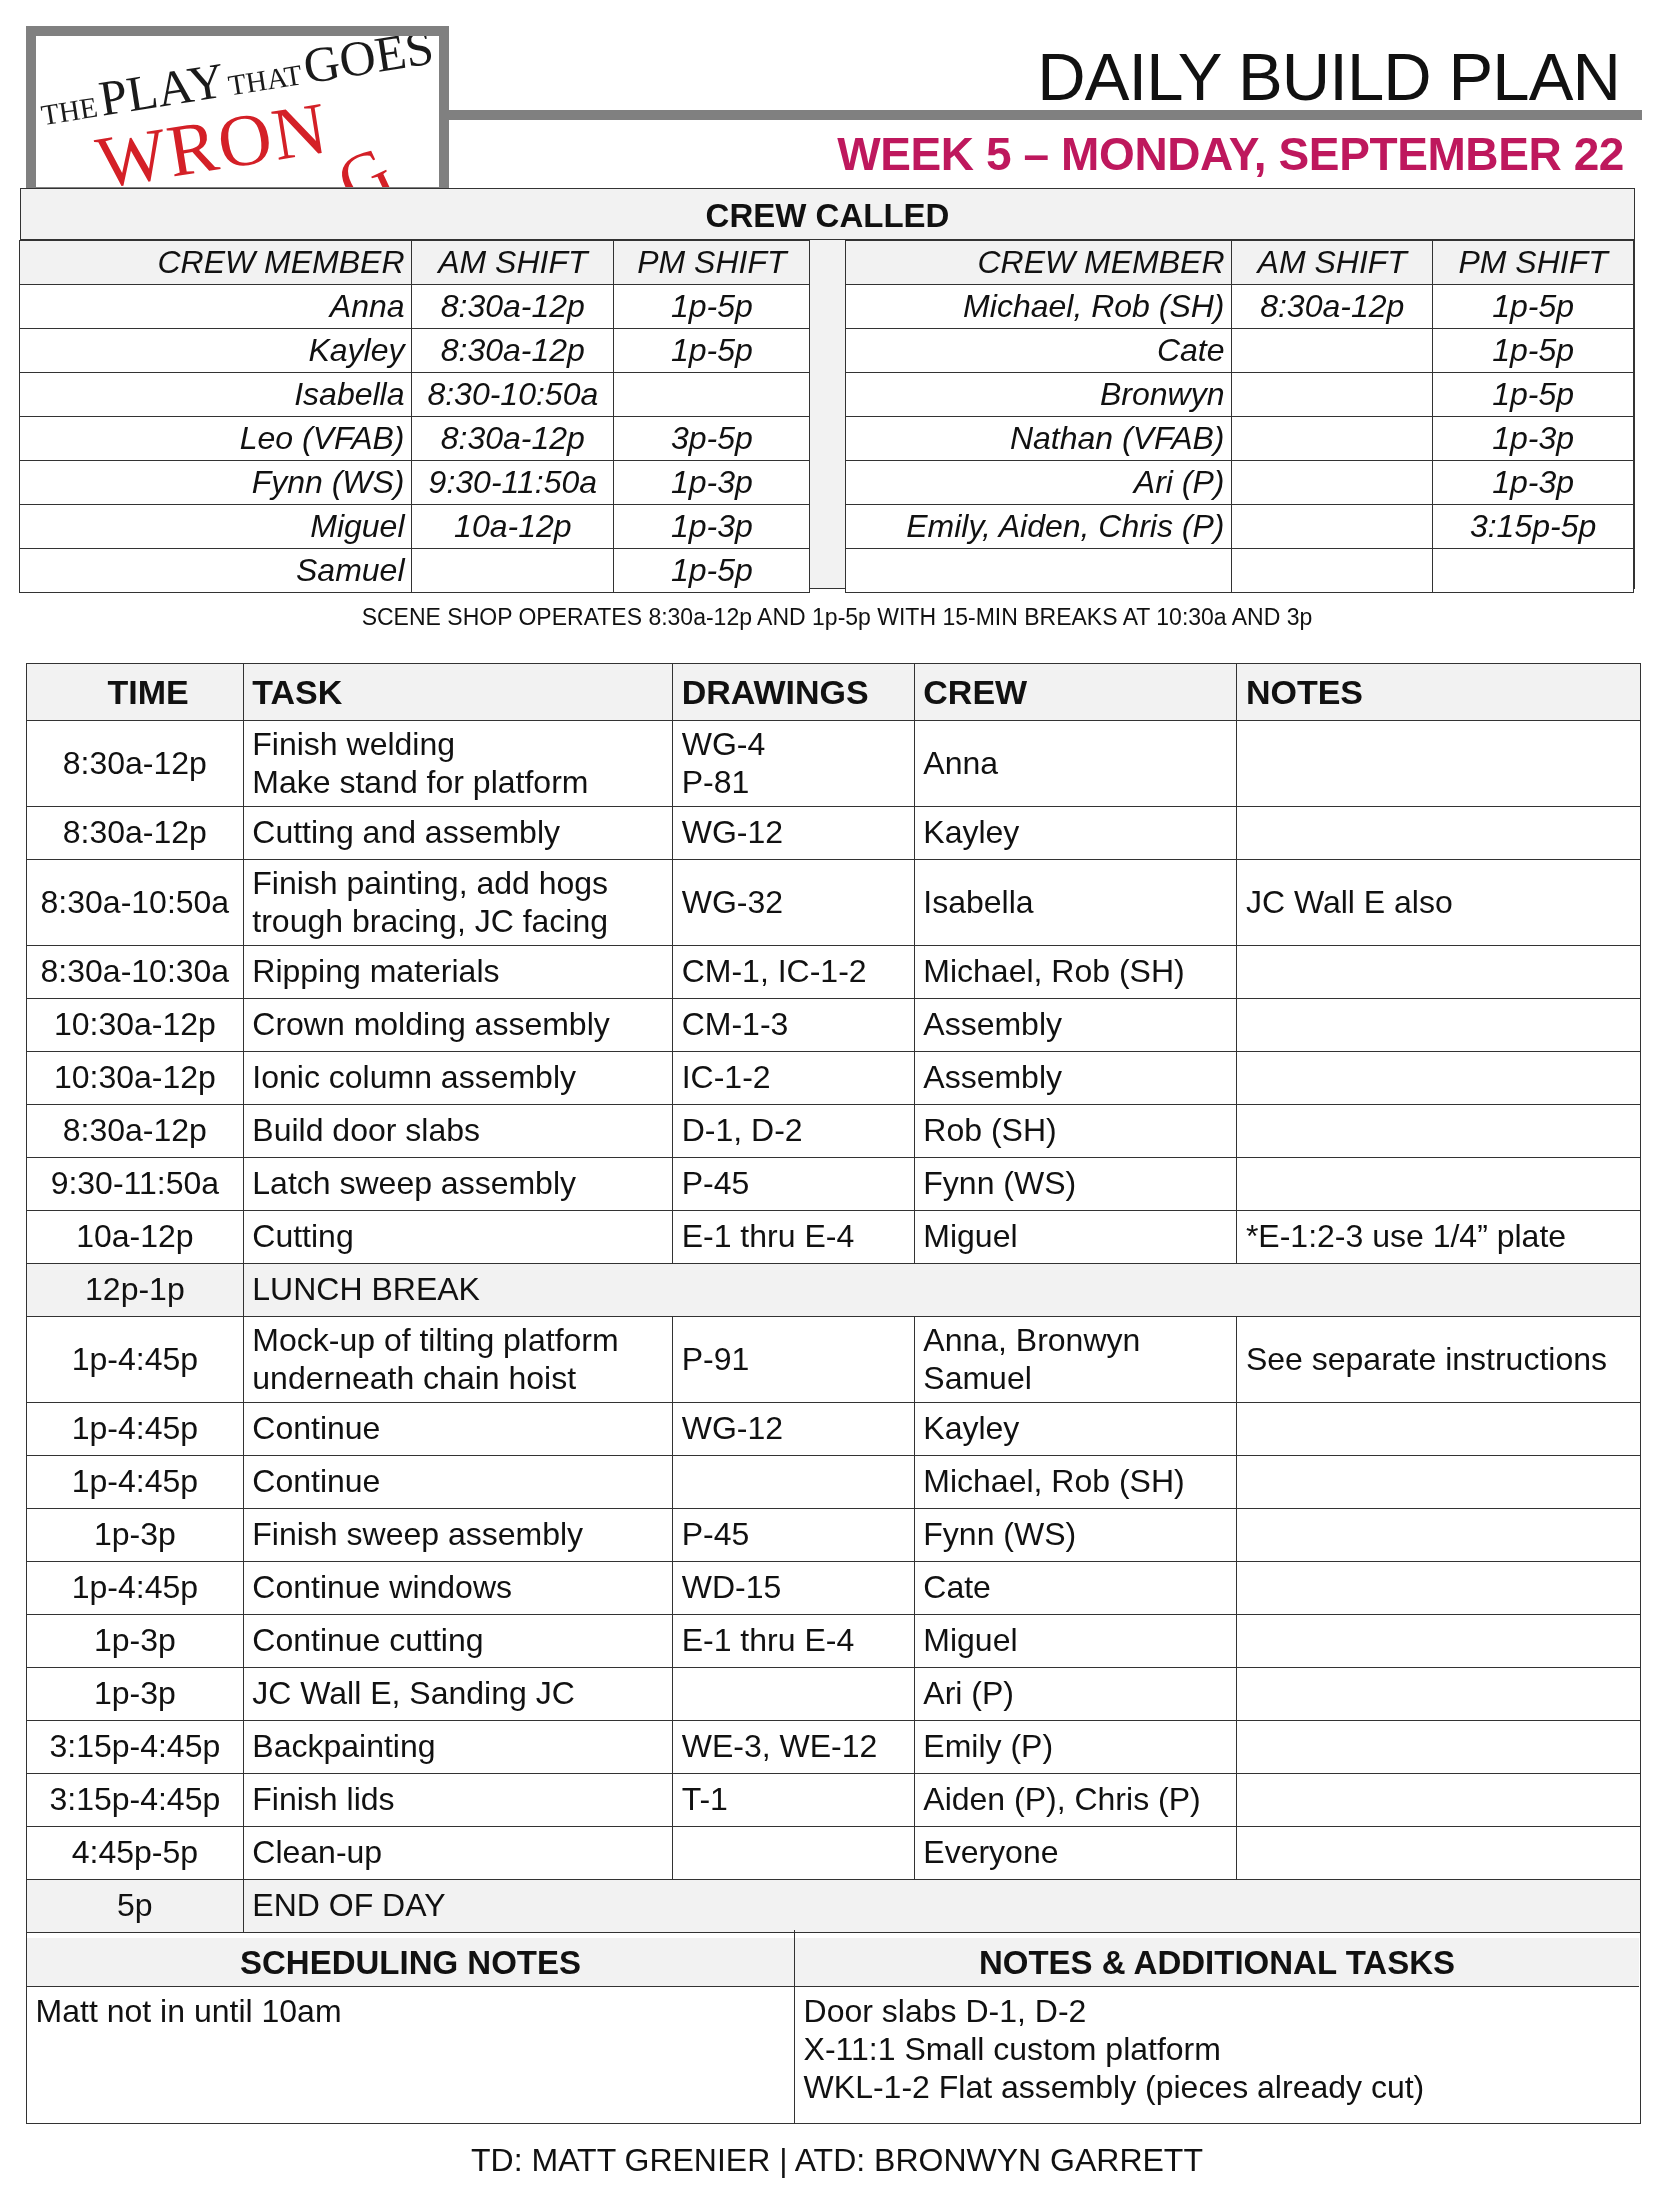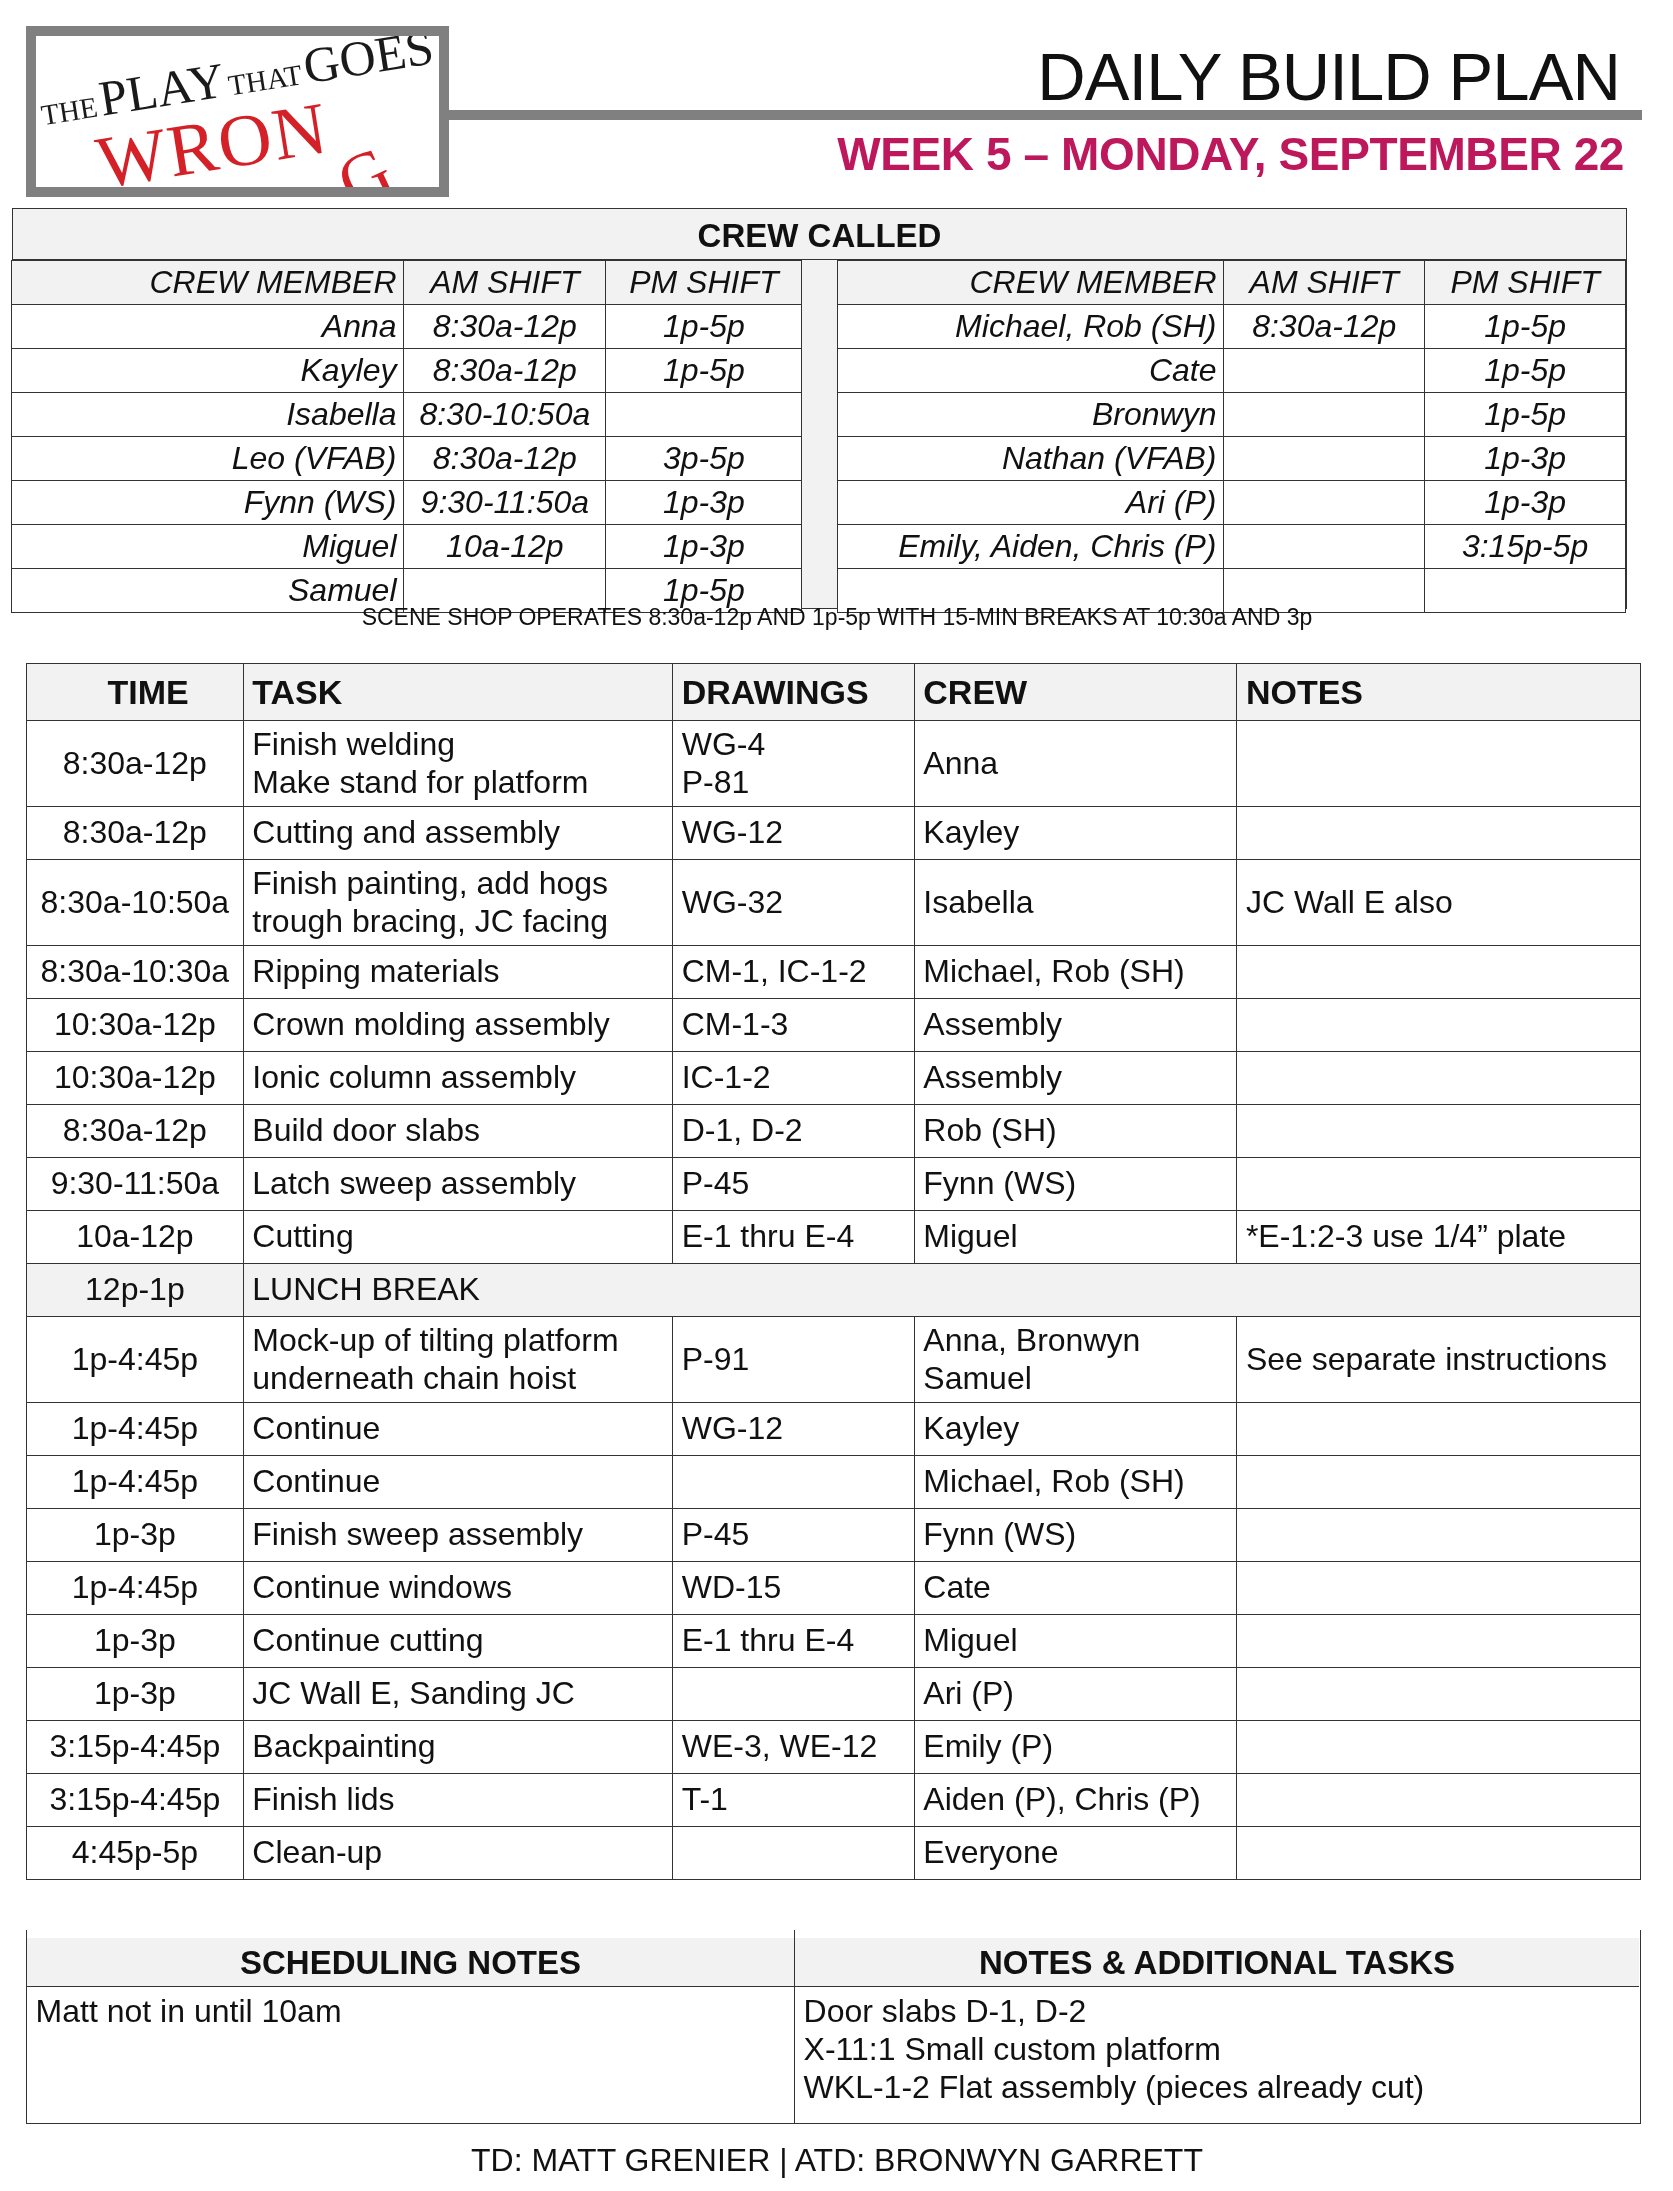--- a/index.html
+++ b/index.html
@@ -11,21 +11,21 @@
   .logo-line1 { position: absolute; left: 8.6px; top: 43px; font-family: "Liberation Serif", serif; color: #1a1a1a; transform: rotate(-9deg); transform-origin: left bottom; white-space: nowrap; }
   .logo-line1 .sm { font-size: 29px; }
   .logo-line1 .lg { font-size: 50px; }
   .logo-wrong { position: absolute; left: 60px; top: 67px; font-family: "Liberation Serif", serif; color: #d42027; font-size: 74px; transform: rotate(-9deg); white-space: nowrap; letter-spacing: 1.7px; }
   .logo-g { position: absolute; left: 304px; top: 101px; font-family: "Liberation Serif", serif; color: #d42027; font-size: 68px; transform: rotate(-25deg); }
 
   .header-bar { position: absolute; left: 449px; top: 110px; width: 1193px; height: 10.3px; background: #808080; }
   .title { position: absolute; right: 54px; top: 38px; font-size: 67px; font-weight: 400; letter-spacing: -0.9px; color: #111; white-space: nowrap; }
   .subtitle { position: absolute; right: 50px; top: 127px; font-size: 46px; font-weight: 700; color: #be185d; white-space: nowrap; letter-spacing: -0.4px; }
 
-  .crew-called { position: absolute; left: 12px; top: 188px; width: 1615px; height: 401px; background: #f2f2f2; border: 1.7px solid #333; margin-top: 20px; }
+  .crew-called { position: absolute; left: 20px; top: 188px; width: 1615px; height: 401px; background: #f2f2f2; border: 1.7px solid #333; }
   .crew-called-title { position: absolute; left: 0; top: 0; width: 100%; height: 51px; line-height: 53px; text-align: center; font-weight: 700; font-size: 33px; border-bottom: 1.7px solid #333; }
 
   table { border-collapse: collapse; font-size: 32px; }
   .crew-table { position: absolute; top: 51px; background: #fff; }
   .crew-table td, .crew-table th { border: 1.7px solid #333; height: 44px; padding: 0 6.8px; font-weight: 400; white-space: nowrap; font-style: italic; }
   .crew-table th { background: #f2f2f2; }
   .crew-table .c-member { text-align: right; }
   .crew-table .c-shift { text-align: center; }
   .crew-left { left: -1.7px; }
   .crew-right { left: 824px; }
@@ -449,20 +449,26 @@
           <div>Clean-up</div>
         </td>
         <td>
           <div></div>
         </td>
         <td>
           <div>Everyone</div>
         </td>
         <td></td>
       </tr>
+      <tr class="shaded">
+        <td class="time">5p</td>
+        <td colspan="4">
+          <div>END OF DAY</div>
+        </td>
+      </tr>
     </tbody>
 </table>
 
 <section class="notes">
   <div class="notes-col notes-left">
     <div class="notes-head">SCHEDULING NOTES</div>
     <div class="notes-body">
       <div>Matt not in until 10am</div>
     </div>
   </div>

